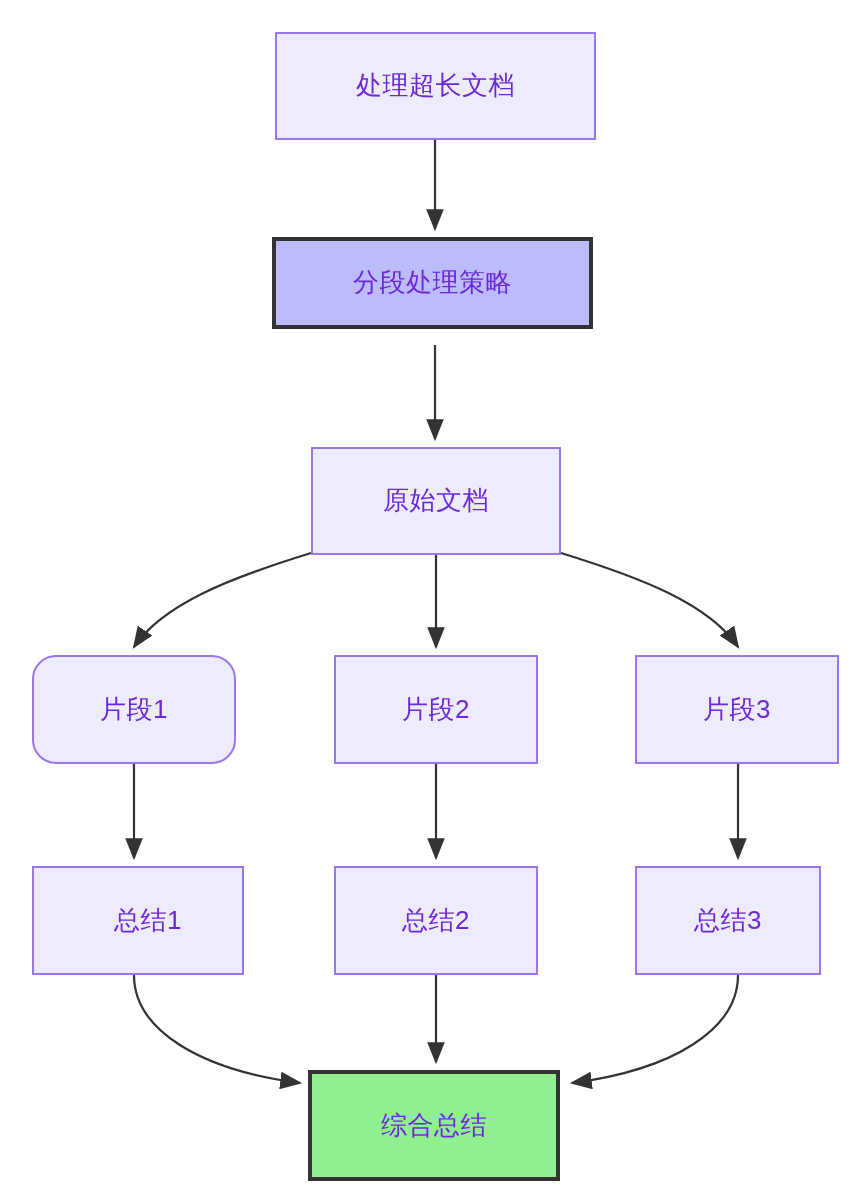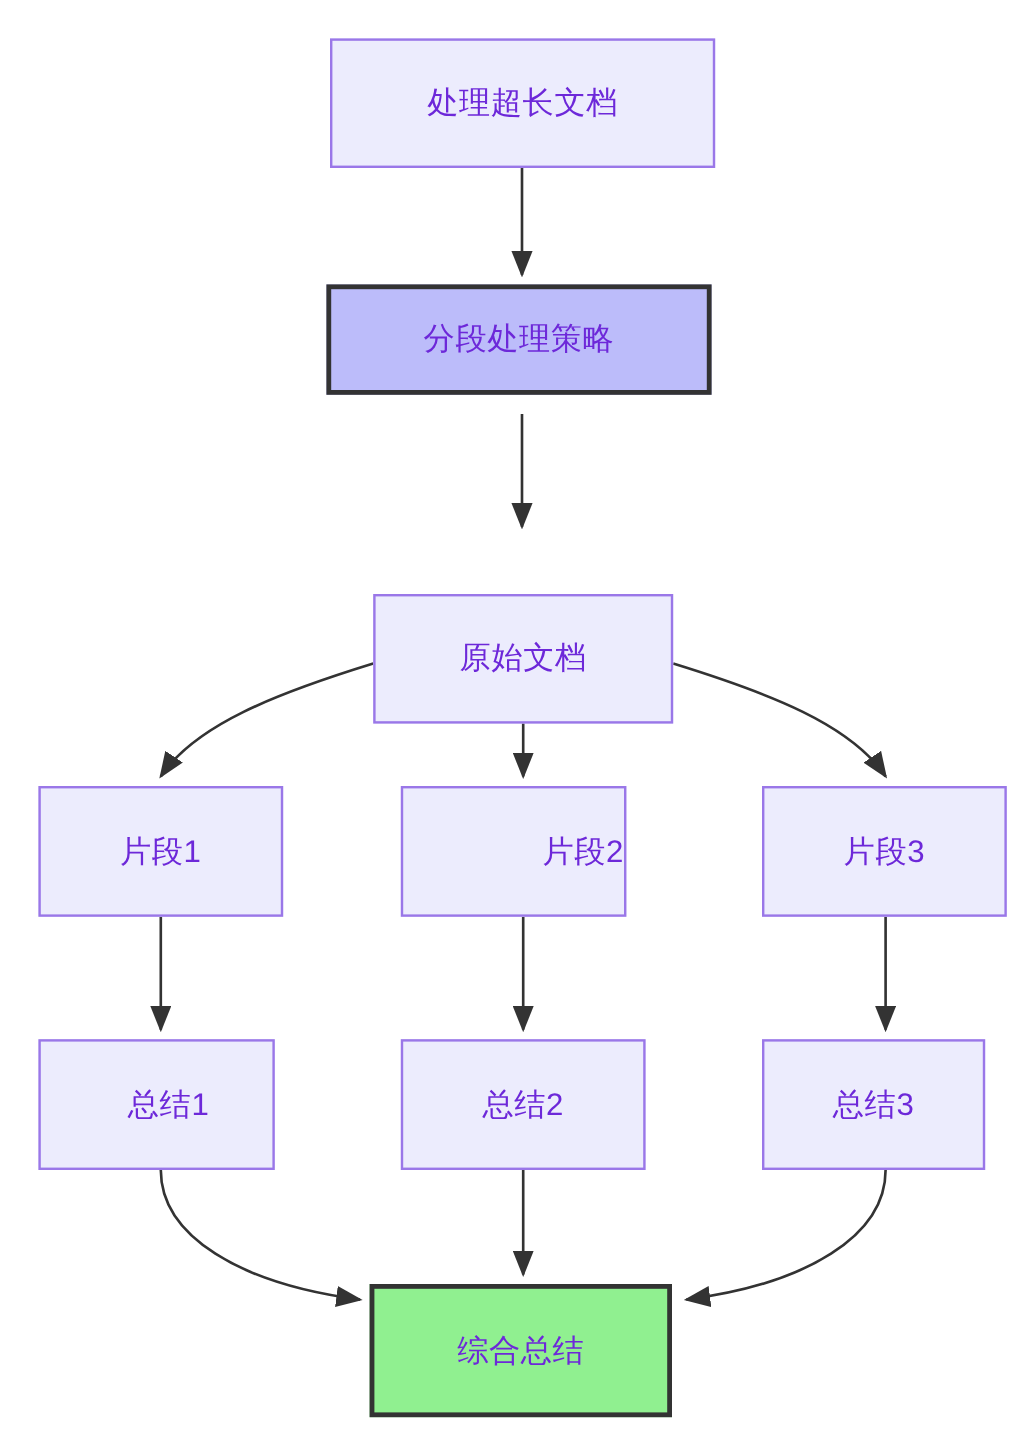--- a/index.html
+++ b/index.html
@@ -82,33 +82,33 @@
       </g>
   </svg>
 
   <div id="node-layer">
       <div class="node soft" style="left: 275px; top: 32px; width: 321px; height: 108px;">
         <span class="node-label">处理超长文档</span>
       </div>
       <div class="node strong" style="left: 272px; top: 237px; width: 321px; height: 92px;">
         <span class="node-label">分段处理策略</span>
       </div>
-      <div class="node soft" style="left: 311px; top: 447px; width: 250px; height: 108px; margin-top: 48px;">
+      <div class="node soft" style="left: 311px; top: 447px; width: 250px; height: 108px;">
         <span class="node-label">原始文档</span>
       </div>
-      <div class="node soft" style="left: 32px; top: 655px; width: 204px; height: 109px;">
+      <div class="node soft" style="left: 32px; top: 655px; width: 204px; height: 109px; border-radius: 24px;">
         <span class="node-label">片段1</span>
       </div>
-      <div class="node soft" style="left: 334px; top: 655px; width: 188px; height: 109px; justify-content: flex-end;">
+      <div class="node soft" style="left: 334px; top: 655px; width: 204px; height: 109px;">
         <span class="node-label">片段2</span>
       </div>
       <div class="node soft" style="left: 635px; top: 655px; width: 204px; height: 109px;">
         <span class="node-label">片段3</span>
       </div>
-      <div class="node soft" style="left: 32px; top: 866px; width: 197px; height: 109px; padding-left: 20px;">
+      <div class="node soft" style="left: 32px; top: 866px; width: 212px; height: 109px; padding-left: 20px;">
         <span class="node-label">总结1</span>
       </div>
       <div class="node soft" style="left: 334px; top: 866px; width: 204px; height: 109px;">
         <span class="node-label">总结2</span>
       </div>
       <div class="node soft" style="left: 635px; top: 866px; width: 186px; height: 109px;">
         <span class="node-label">总结3</span>
       </div>
       <div class="node finish" style="left: 308px; top: 1070px; width: 252px; height: 111px;">
         <span class="node-label">综合总结</span>

